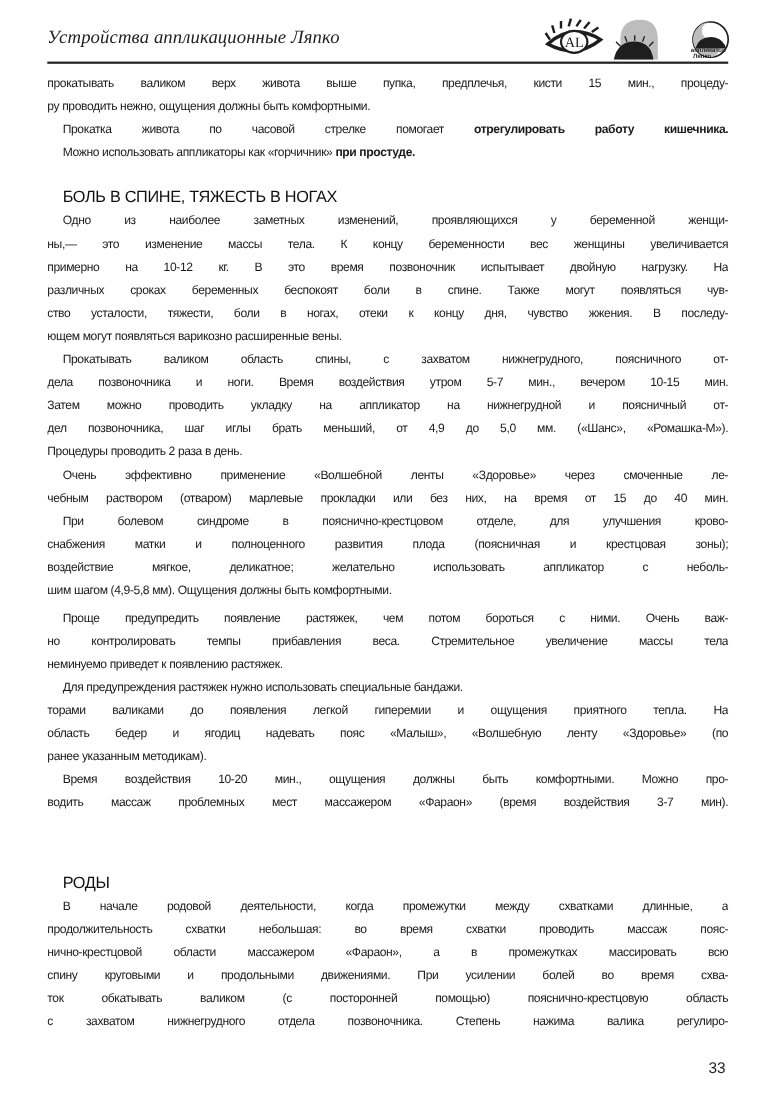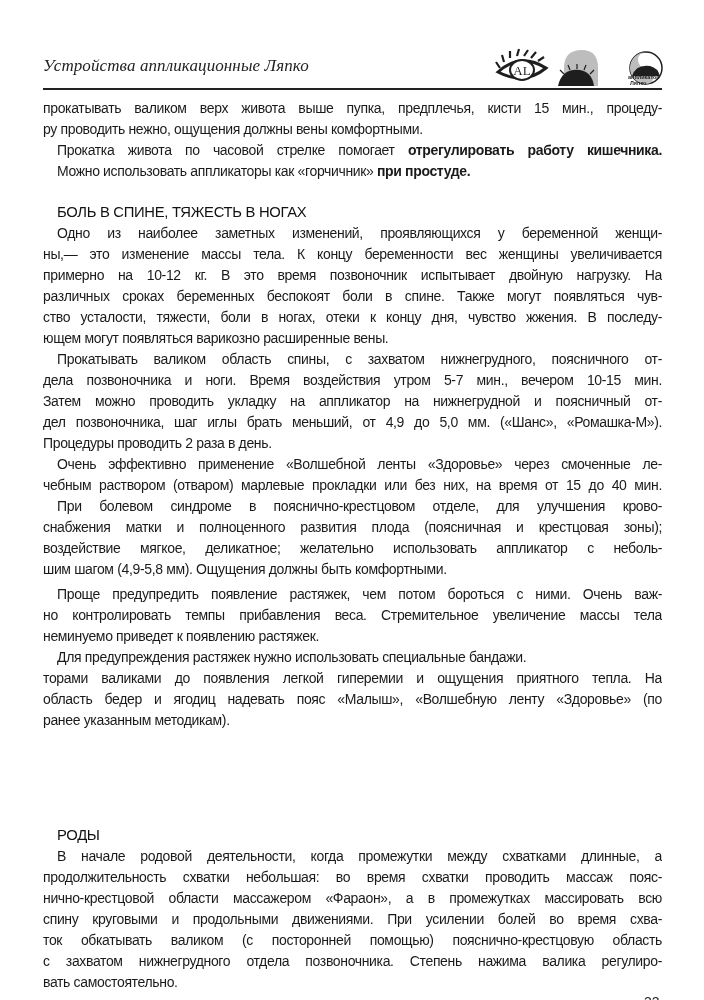--- a/index.html
+++ b/index.html
@@ -1,24 +1,24 @@
 <!DOCTYPE html>
 <html><head>
 <meta charset="utf-8">
 <style>
   html, body { margin: 0; padding: 0; background: #ffffff; }
   body { width: 704px; height: 1000px; position: relative; overflow: hidden;
          font-family: "Liberation Sans", "DejaVu Sans", sans-serif; color: #1a1a1a; }
-  .page { position: absolute; left: 0; top: 0; width: 704px; height: 720px; margin-top: 32px; }
+  .page { position: absolute; left: 0; top: 0; width: 704px; height: 720px; }
   .running-head { position: absolute; left: 43px; top: 24px; font-family: "Liberation Serif", "DejaVu Serif", serif;
                   font-style: italic; font-size: 17px; color: #222; letter-spacing: 0.1px; }
   .head-rule { position: absolute; left: 43px; top: 56px; width: 619px; height: 2px; background: #222; }
   .logos { position: absolute; left: 494px; top: 14px; width: 170px; height: 42px; }
   .col { position: absolute; left: 43px; width: 619px; }
-  .line { height: 21px; line-height: 21px; font-size: 14px; white-space: nowrap;
+  .line { height: 21px; line-height: 21px; font-size: 11px; white-space: nowrap;
           text-align: justify; text-align-last: justify; overflow: hidden; letter-spacing: -0.35px; }
   .line.last { text-align-last: left; }
   .line.indent { padding-left: 14px; box-sizing: border-box; }
   .heading { height: 22px; line-height: 22px; font-size: 14.8px; font-weight: normal; padding-left: 14px;
              letter-spacing: -0.3px; color: #111; }
   b { font-weight: bold; }
   .page-number { position: absolute; left: 644px; top: 962px; font-size: 14px; color: #222; }
 </style>
 </head>
 <body>
@@ -45,21 +45,21 @@
       <path d="M138 30 Q142 18 156 20 Q164 22 166 30 Z" fill="#1e1e1e"></path>
       <text x="134" y="33" font-size="5.5" font-weight="bold" font-family="Liberation Sans, sans-serif" fill="#1e1e1e">аппликатор</text>
       <text x="136" y="39" font-size="5.5" font-weight="bold" font-family="Liberation Sans, sans-serif" fill="#1e1e1e">Ляпко</text>
     </g>
   </svg>
 
   <div class="head-rule"></div>
 
   <div class="col" style="top:66px;">
     <div class="line">прокатывать валиком верх живота выше пупка, предплечья, кисти 15 мин., процеду-</div>
-    <div class="line last">ру проводить нежно, ощущения должны вены комфортными.</div>
+    <div class="line last">ру проводить нежно, ощущения должны быть комфортными.</div>
     <div class="line indent" style="text-align-last:justify;"><span>Прокатка живота по часовой стрелке помогает </span><b>отрегулировать работу кишечника.</b></div>
     <div class="line indent last"><span>Можно использовать аппликаторы как «горчичник» </span><b>при простуде.</b></div>
   </div>
 
   <div class="col" style="top:169px;">
     <div class="heading">БОЛЬ В СПИНЕ, ТЯЖЕСТЬ В НОГАХ</div>
     <div>
       <div class="line indent">Одно из наиболее заметных изменений, проявляющихся у беременной женщи-</div>
       <div class="line">ны,— это изменение массы тела. К концу беременности вес женщины увеличивается</div>
       <div class="line">примерно на 10-12 кг. В это время позвоночник испытывает двойную нагрузку. На</div>
@@ -93,29 +93,32 @@
       <div class="line last">неминуемо приведет к появлению растяжек.</div>
     </div>
     <div>
       <div class="line indent last">Для предупреждения растяжек нужно использовать специальные бандажи.</div>
     </div>
     <div>
       <div class="line">торами валиками до появления легкой гиперемии и ощущения приятного тепла. На</div>
       <div class="line">область бедер и ягодиц надевать пояс «Малыш», «Волшебную ленту «Здоровье» (по</div>
       <div class="line last">ранее указанным методикам).</div>
     </div>
+    <div>
+      <div class="line indent">Время воздействия 10-20 мин., ощущения должны быть комфортными. Можно про-</div>
+      <div class="line" style="text-align-last:justify;">водить массаж проблемных мест массажером «Фараон» (время воздействия 3-7 мин).</div>
+    </div>
   </div>
 
   <div class="col" style="top:792px;">
     <div class="heading">РОДЫ</div>
     <div>
       <div class="line indent">В начале родовой деятельности, когда промежутки между схватками длинные, а</div>
       <div class="line">продолжительность схватки небольшая: во время схватки проводить массаж пояс-</div>
       <div class="line">нично-крестцовой области массажером «Фараон», а в промежутках массировать всю</div>
       <div class="line">спину круговыми и продольными движениями. При усилении болей во время схва-</div>
       <div class="line">ток обкатывать валиком (с посторонней помощью) пояснично-крестцовую область</div>
       <div class="line">с захватом нижнегрудного отдела позвоночника. Степень нажима валика регулиро-</div>
-      <div class="line last">вать самостоятельно.</div>
     </div>
   </div>
 
   <div class="page-number">33</div>
 </div>
 
 </body></html>

